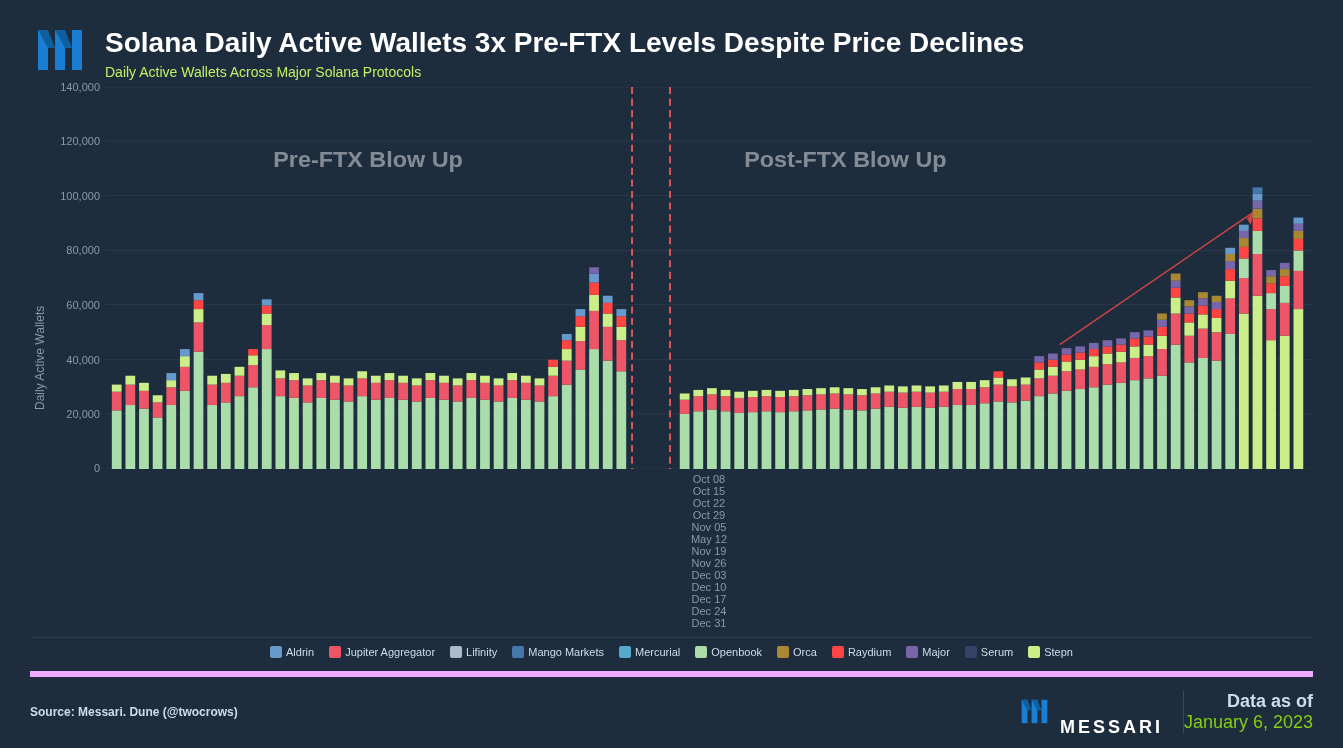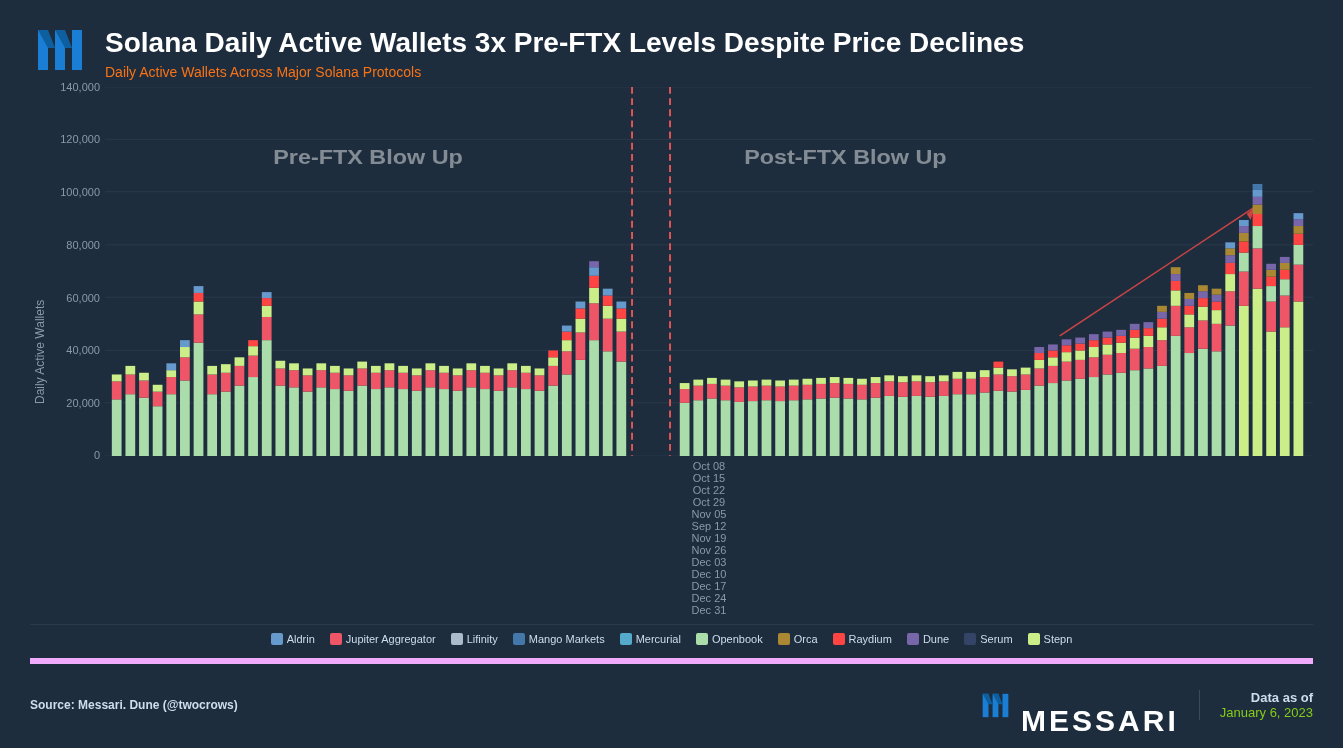--- a/index.html
+++ b/index.html
@@ -32,21 +32,21 @@
     }
     .header-text { flex: 1; }
     .title {
       font-size: 28px;
       font-weight: bold;
       color: #ffffff;
       line-height: 1.2;
     }
     .subtitle {
       font-size: 14px;
-      color: #f97316;
+      color: #bef264;
       margin-top: 4px;
     }
     .chart-area {
       flex: 1;
       display: flex;
       position: relative;
       margin-top: 5px;
     }
     .y-axis-label {
       writing-mode: vertical-rl;
@@ -119,32 +119,31 @@
       display: flex;
       align-items: center;
       gap: 20px;
     }
     .footer-logo {
       display: flex;
       align-items: center;
       gap: 8px;
     }
     .footer-logo-text {
-      font-size: 30px;
+      font-size: 18px;
       font-weight: bold;
       color: #ffffff;
       letter-spacing: 3px;
       margin-top: 32px;
     }
     .data-as-of {
       text-align: right;
-      font-size: 13px;
+      font-size: 18px;
       color: #8899aa;
       border-left: 1px solid #3a4a5a;
-      padding-left: 20px;
     }
     .data-as-of .label { font-weight: bold; color: #ccddee; }
     .data-as-of .date { color: #84cc16; }
   </style>
 </head>
 <body>
 
 <div class="container">
 
   <div class="header">
@@ -737,21 +736,21 @@
           <span style="position:absolute;right:5px;bottom:-5px;font-size:11px;color:#8899aa;">0</span>
         </div>
       </div>
 
       <div class="x-axis" style="margin-top:4px;">
         <div class="x-label">Oct 08</div>
         <div class="x-label">Oct 15</div>
         <div class="x-label">Oct 22</div>
         <div class="x-label">Oct 29</div>
         <div class="x-label">Nov 05</div>
-        <div class="x-label">Sep 12</div>
+        <div class="x-label">May 12</div>
         <div class="x-label">Nov 19</div>
         <div class="x-label">Nov 26</div>
         <div class="x-label">Dec 03</div>
         <div class="x-label">Dec 10</div>
         <div class="x-label">Dec 17</div>
         <div class="x-label">Dec 24</div>
         <div class="x-label">Dec 31</div>
       </div>
     </div>
   </div>
@@ -784,21 +783,21 @@
     <div class="legend-item">
       <div class="legend-color" style="background:#aa8833;"></div>
       <span>Orca</span>
     </div>
     <div class="legend-item">
       <div class="legend-color" style="background:#ff4444;"></div>
       <span>Raydium</span>
     </div>
     <div class="legend-item">
       <div class="legend-color" style="background:#7766aa;"></div>
-      <span>Dune</span>
+      <span>Major</span>
     </div>
     <div class="legend-item">
       <div class="legend-color" style="background:#334466;"></div>
       <span>Serum</span>
     </div>
     <div class="legend-item">
       <div class="legend-color" style="background:#ccee88;"></div>
       <span>Stepn</span>
     </div>
   </div>

